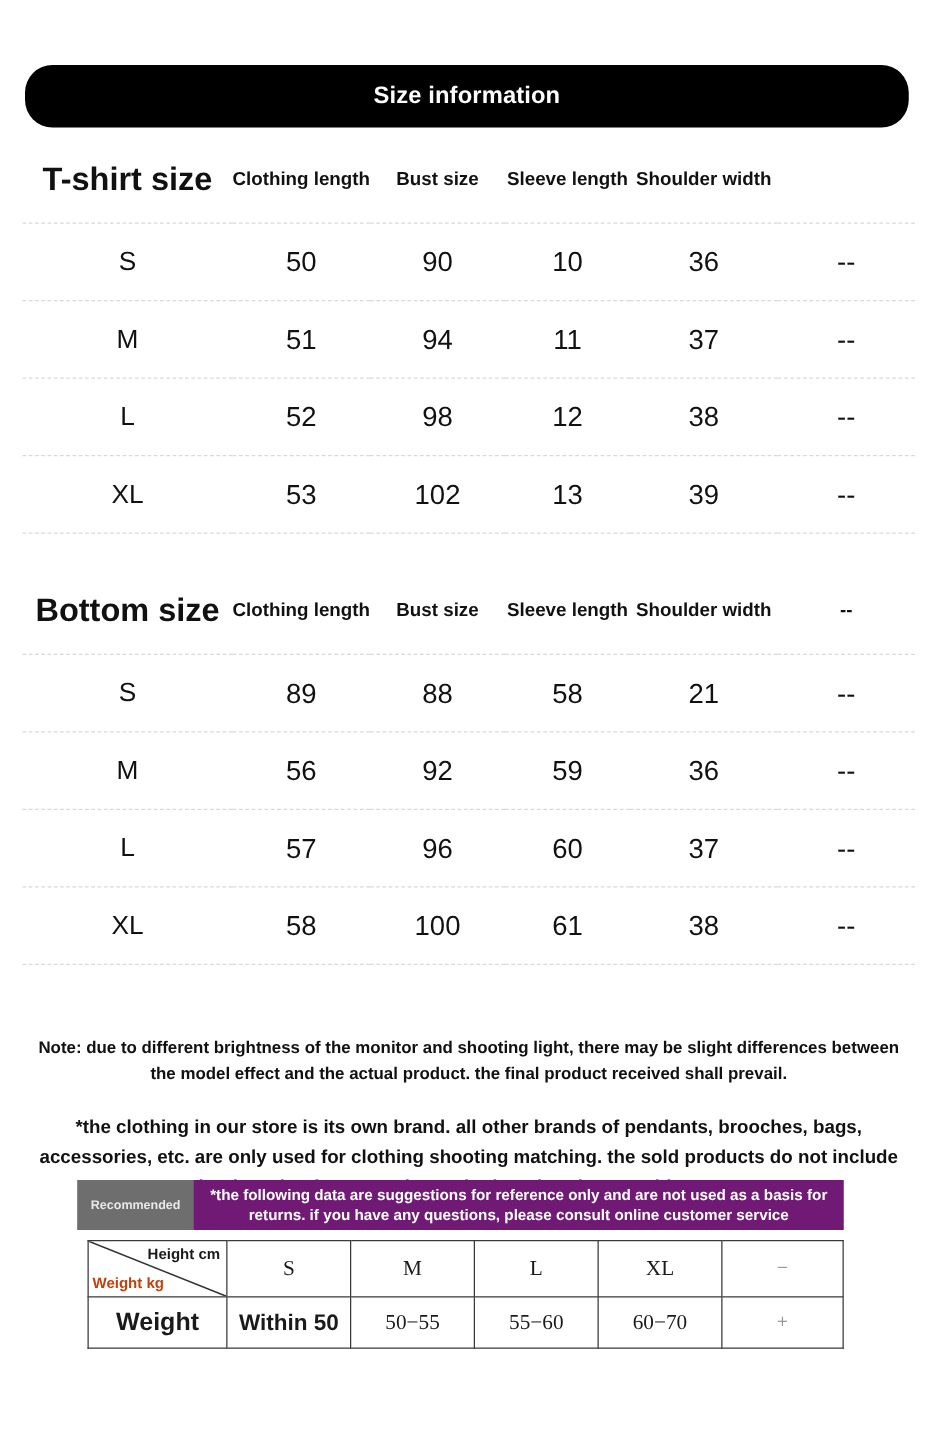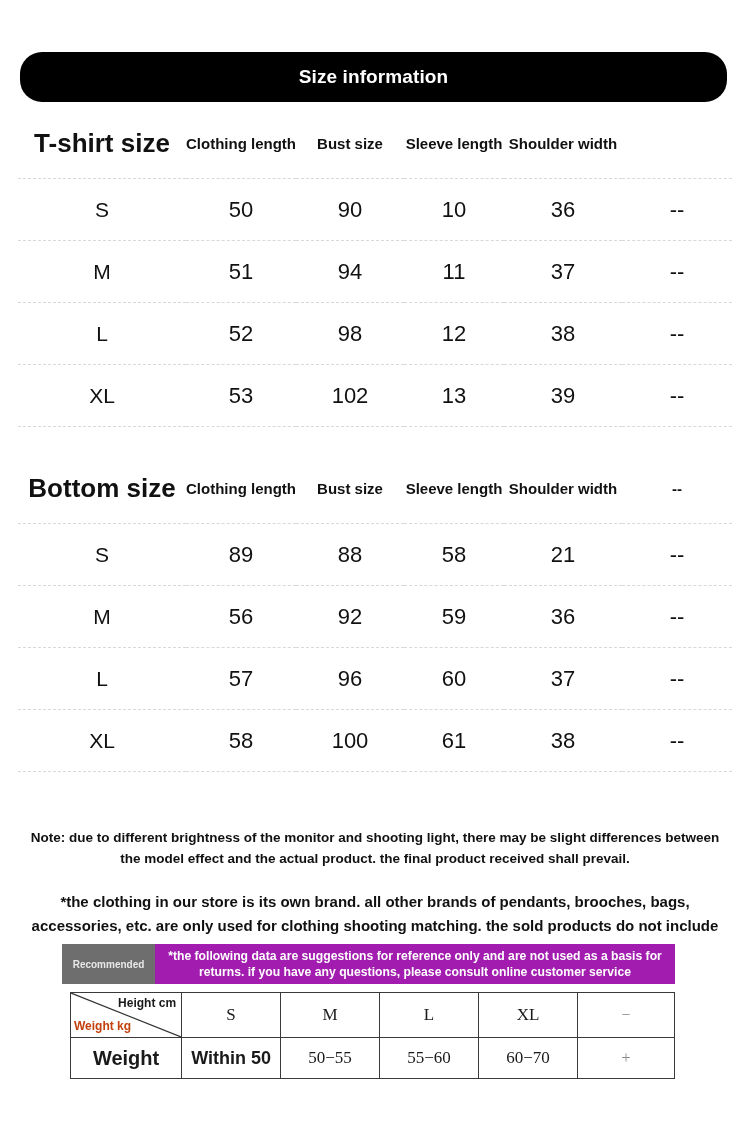--- a/index.html
+++ b/index.html
@@ -104,21 +104,21 @@
     line-height: 1.6;
   }
 
   
   .rec-banner {
     position: absolute;
     left: 62px;
     top: 944px;
     width: 613px;
     height: 40px;
-    background: #a21caf;
+    background: #701a75;
     display: flex;
     align-items: stretch;
     box-sizing: border-box;
   }
   .rec-badge {
     width: 93px;
     flex: 0 0 93px;
     background: #6e6e6e;
     color: #e8e8e8;
     font-size: 10px;

